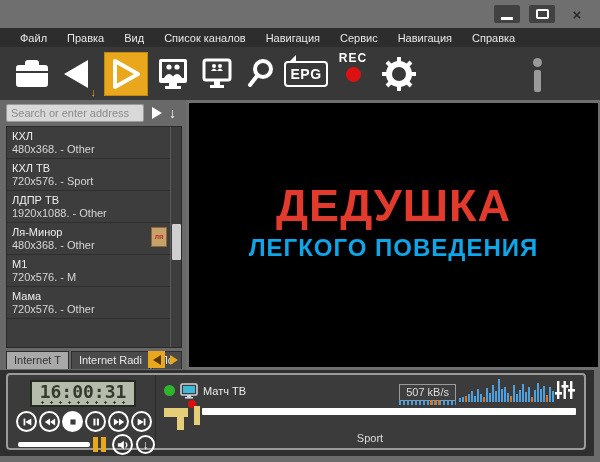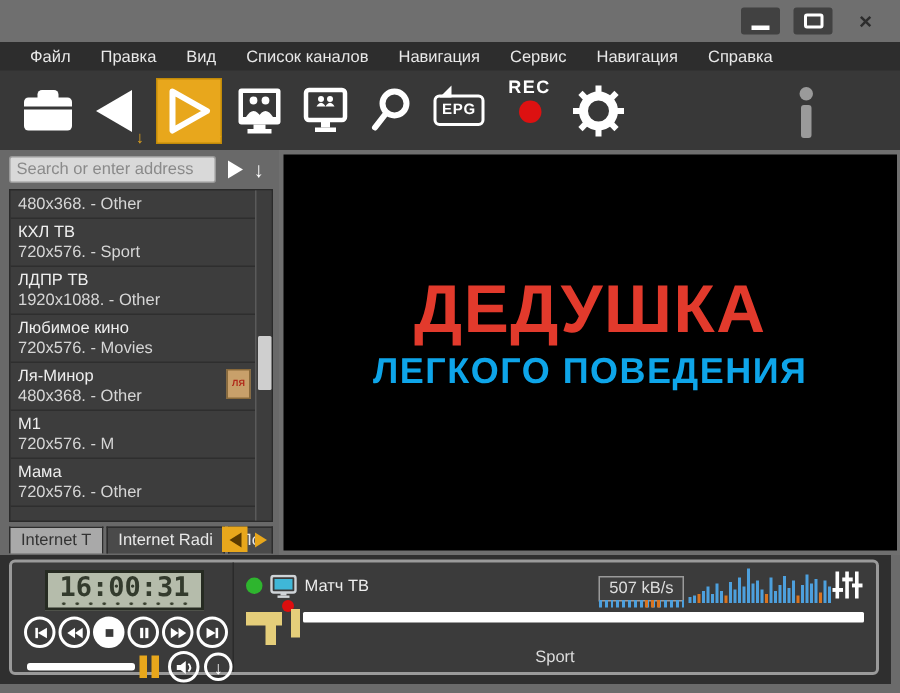--- a/index.html
+++ b/index.html
@@ -22,21 +22,21 @@
   
   .toolbar { height:53px; background:#383838; display:flex; align-items:center; padding-left:12px; position:relative; }
   .tool { position:relative; display:flex; align-items:center; justify-content:center; height:48px; margin-right:6px; }
   .yellow-down { position:absolute; bottom:0px; right:-2px; color:#e8a71c; font-size:11px; font-weight:bold; line-height:1; }
   .t-open { width:40px; }
   .t-back { width:36px; }
   .tri-left { width:0; height:0; border-top:14px solid transparent; border-bottom:14px solid transparent; border-right:24px solid #ffffff; }
   .t-play { width:44px; height:44px; background:#e8a71c; border:1px solid #c18a08; display:flex; align-items:center; justify-content:center; margin:0 6px 0 4px; }
   .t-icon { width:38px; }
   .t-epg { width:40px; }
-  .epg-bubble { position:relative; border:2px solid #fff; border-radius:4px; color:#fff; font-size:10px; font-weight:bold; padding:3px 4px; letter-spacing:0.5px; }
+  .epg-bubble { position:relative; border:2px solid #fff; border-radius:4px; color:#fff; font-size:14px; font-weight:bold; padding:3px 4px; letter-spacing:0.5px; }
   .epg-bubble:before { content:""; position:absolute; top:-8px; left:2px; width:0; height:0; border-left:8px solid transparent; border-bottom:8px solid #fff; }
   .t-rec { width:42px; flex-direction:column; justify-content:flex-start; padding-top:2px; }
   .rec-label { color:#fff; font-size:12px; font-weight:bold; letter-spacing:1px; line-height:1; }
   .rec-dot { width:15px; height:15px; border-radius:50%; background:#dd1111; margin-top:3px; }
   .t-info { position:absolute; right:52px; top:4px; width:10px; flex-direction:column; }
   .info-dot { width:9px; height:9px; border-radius:50%; background:#9a9a9a; }
   .info-bar { width:7px; height:22px; background:#9a9a9a; border-radius:2px; margin-top:3px; }
 
   
   .main { height:270px; display:flex; background:#2f2f2f; }
@@ -217,33 +217,30 @@
   <div class="main">
     <div class="sidebar">
       <div class="search-row">
         <input class="search-input" type="text" placeholder="Search or enter address" style="">
         <span class="sr-play"></span>
         <span class="sr-down">↓</span>
       </div>
       <div class="list-wrap">
         <div class="channels" id="channels">
             <div class="channel">
+              <div class="c-name">КХЛ</div>
               <div class="c-info">480x368. - Other</div>
             </div>
             <div class="channel">
               <div class="c-name">КХЛ ТВ</div>
               <div class="c-info">720x576. - Sport</div>
             </div>
             <div class="channel">
               <div class="c-name">ЛДПР ТВ</div>
               <div class="c-info">1920x1088. - Other</div>
-            </div>
-            <div class="channel">
-              <div class="c-name">Любимое кино</div>
-              <div class="c-info">720x576. - Movies</div>
             </div>
             <div class="channel">
               <div class="c-name">Ля-Минор</div>
               <div class="c-info">480x368. - Other</div>
               <div class="badge">ЛЯ</div>
             </div>
             <div class="channel">
               <div class="c-name">М1</div>
               <div class="c-info">720x576. - М</div>
             </div>

